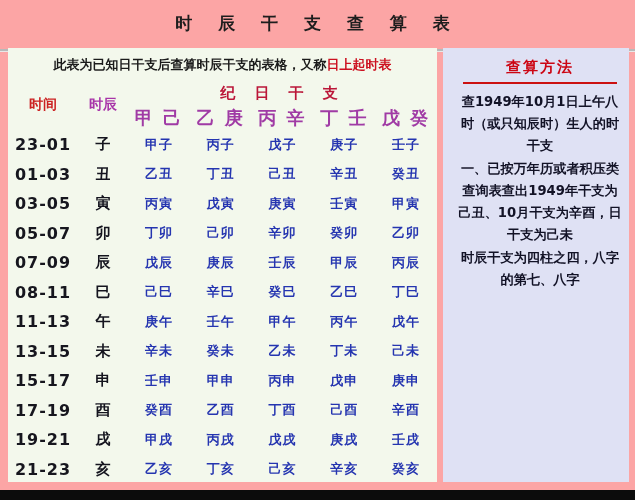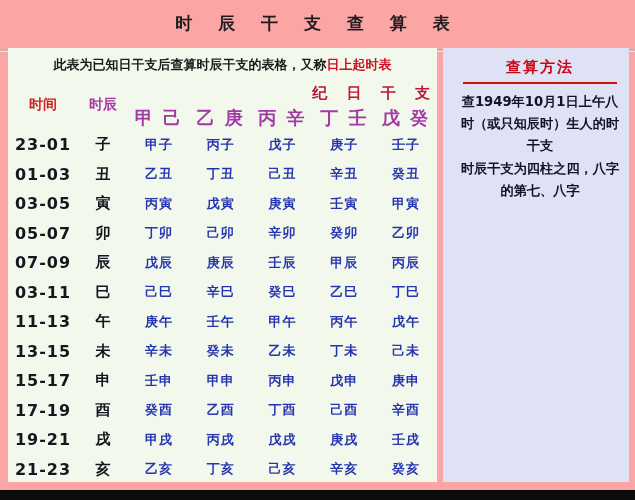--- a/index.html
+++ b/index.html
@@ -32,21 +32,21 @@
   }
   .intro .hl{color:#cc1120;}
   table.gz-table{
     width:100%;border-collapse:collapse;table-layout:fixed;
     text-align:center;font-weight:bold;
   }
   table.gz-table col.c-time{width:70px;}
   table.gz-table col.c-branch{width:50px;}
   th,td{padding:0;}
   .group-header{
-    height:26px;font-size:15px;letter-spacing:7px;color:#bb1638;text-align:right;
+    height:26px;font-size:15px;letter-spacing:7px;color:#bb1638;
   }
   .stem-header{
     height:24px;font-size:18px;color:#a03ba5;letter-spacing:2px;
   }
   .time-header{font-size:14px;color:#cc2222;vertical-align:middle;}
   .branch-header{font-size:14px;color:#a834a8;vertical-align:middle;}
   tr.data-row{height:29.5px;}
   td.time{font-size:16px;color:#16161e;letter-spacing:1px;}
   td.branch{font-size:15px;color:#14141e;}
   td.gz{font-size:13px;color:#2535b0;letter-spacing:1px;}
@@ -155,21 +155,21 @@
           <td class="time">07-09</td>
           <td class="branch">辰</td>
           <td class="gz">戊辰</td>
           <td class="gz">庚辰</td>
           <td class="gz">壬辰</td>
           <td class="gz">甲辰</td>
           <td class="gz">丙辰</td>
         </tr>
 
         <tr class="data-row">
-          <td class="time">03-11</td>
+          <td class="time">08-11</td>
           <td class="branch">巳</td>
           <td class="gz">己巳</td>
           <td class="gz">辛巳</td>
           <td class="gz">癸巳</td>
           <td class="gz">乙巳</td>
           <td class="gz">丁巳</td>
         </tr>
 
         <tr class="data-row">
           <td class="time">11-13</td>
@@ -232,19 +232,20 @@
         </tr>
       </tbody>
       </table>
 
     </div>
 
     <div class="sidebar">
       <div class="sb-title">查算方法</div>
       <div class="sb-rule"></div>
       <p>查1949年10月1日上午八时（或只知辰时）生人的时干支</p>
+      <p>一、已按万年历或者积压类查询表查出1949年干支为己丑、10月干支为辛酉，日干支为己未</p>
       <p>时辰干支为四柱之四，八字的第七、八字</p>
     </div>
 
   </div>
 
   <div class="bottom-bar"></div>
 </div>
 
 </body></html>

